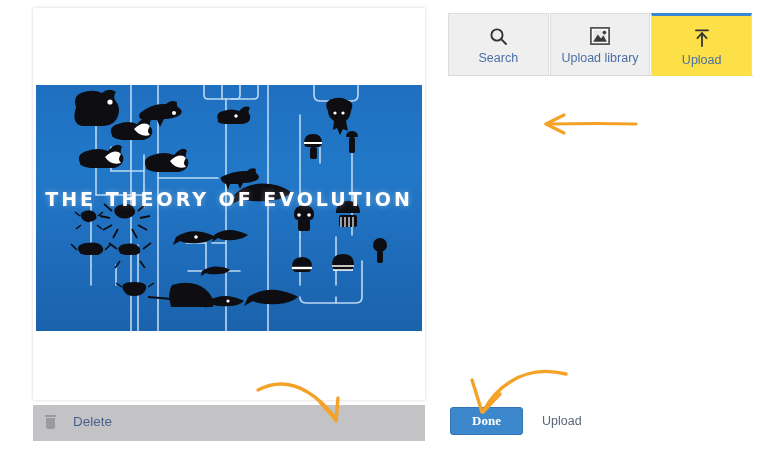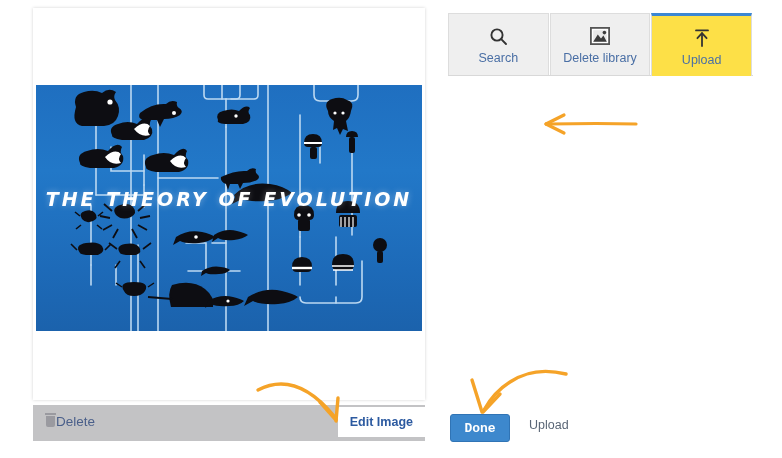--- a/index.html
+++ b/index.html
@@ -19,21 +19,20 @@
   
   #image-panel {
     position: absolute;
     left: 33px;
     top: 8px;
     width: 392px;
     height: 392px;
     background: #ffffff;
     box-shadow: 0 0 3px rgba(0,0,0,0.18);
     box-sizing: border-box;
-    font-style: italic;
   }
   #image-preview-wrap {
     position: absolute;
     left: 3px;
     top: 77px;
     width: 386px;
     height: 246px;
     overflow: hidden;
   }
 
@@ -71,22 +70,22 @@
     box-sizing: border-box;
   }
   #delete-link {
     position: absolute;
     left: 13px;
     top: 9px;
     color: #4a5f8a;
     font-size: 13.5px;
     text-decoration: none;
     display: flex;
-    align-items: flex-start;
-    gap: 1px;
+    align-items: flex-end;
+    gap: 18px;
     cursor: pointer;
   }
   #delete-link .trash {
     width: 9px;
     height: 11px;
     position: relative;
     display: inline-block;
     background: #9a9aa0;
     border-radius: 0 0 2px 2px;
     margin-top: 2px;
@@ -195,34 +194,33 @@
 
   
   #action-row {
     position: absolute;
     left: 450px;
     top: 407px;
     display: flex;
     align-items: center;
   }
   #done-button {
-    width: 60px;
+    width: 73px;
     height: 28px;
     background: #3d88cd;
     border: 1px solid #3074b5;
     border-radius: 3px;
     color: #ffffff;
     font-size: 13px;
     font-weight: bold;
-    font-family: Liberation Mono, monospace;
+    font-family: Liberation Serif, serif;
     display: flex;
     align-items: center;
     justify-content: center;
     cursor: pointer;
-    margin-top: 7px;
   }
   #cancel-link {
     margin-left: 19px;
     color: #5a6676;
     font-size: 12.5px;
     text-decoration: none;
     cursor: pointer;
   }
 
   
@@ -366,21 +364,20 @@
       <div class="poster-title">THE THEORY OF EVOLUTION</div>
     </div>
   </div>
 </div>
 
 <div id="image-toolbar">
   <a id="delete-link">
     <span class="trash"></span>
     <span>Delete</span>
   </a>
-  <button id="edit-image-button">Edit Image</button>
 </div>
 
 <div id="right-pane">
 
   <div id="tabstrip">
 
     <div class="tab">
       <span class="tab-icon">
         <svg width="19" height="19" viewBox="0 0 19 19" fill="none" stroke="#333333" stroke-width="1.9" stroke-linecap="round">
           <circle cx="8" cy="8" r="5.6"></circle>
@@ -392,21 +389,21 @@
 
     <div class="tab">
       <span class="tab-icon">
         <svg width="20" height="18" viewBox="0 0 20 18">
           <rect x="0.9" y="0.9" width="18.2" height="16.2" fill="#ffffff" stroke="#555555" stroke-width="1.8"></rect>
           <rect x="3.2" y="3.2" width="13.6" height="11.6" fill="#e8e8e8"></rect>
           <path d="M3.2 14.8 L7.8 7.4 L11 11.6 L13.4 8.4 L16.8 14.8 Z" fill="#3b3b3b"></path>
           <circle cx="14.4" cy="5.6" r="1.8" fill="#3b3b3b"></circle>
         </svg>
       </span>
-      <span class="tab-label">Delete library</span>
+      <span class="tab-label">Upload library</span>
     </div>
 
     <div class="tab active">
       <span class="tab-icon">
         <svg width="20" height="20" viewBox="0 0 20 20" fill="none" stroke="#333333" stroke-width="1.8" stroke-linecap="round" stroke-linejoin="round">
           <line x1="4" y1="2.4" x2="16" y2="2.4"></line>
           <line x1="10" y1="5.2" x2="10" y2="18"></line>
           <polyline points="5.4,10.2 10,5.2 14.6,10.2"></polyline>
         </svg>
       </span>

